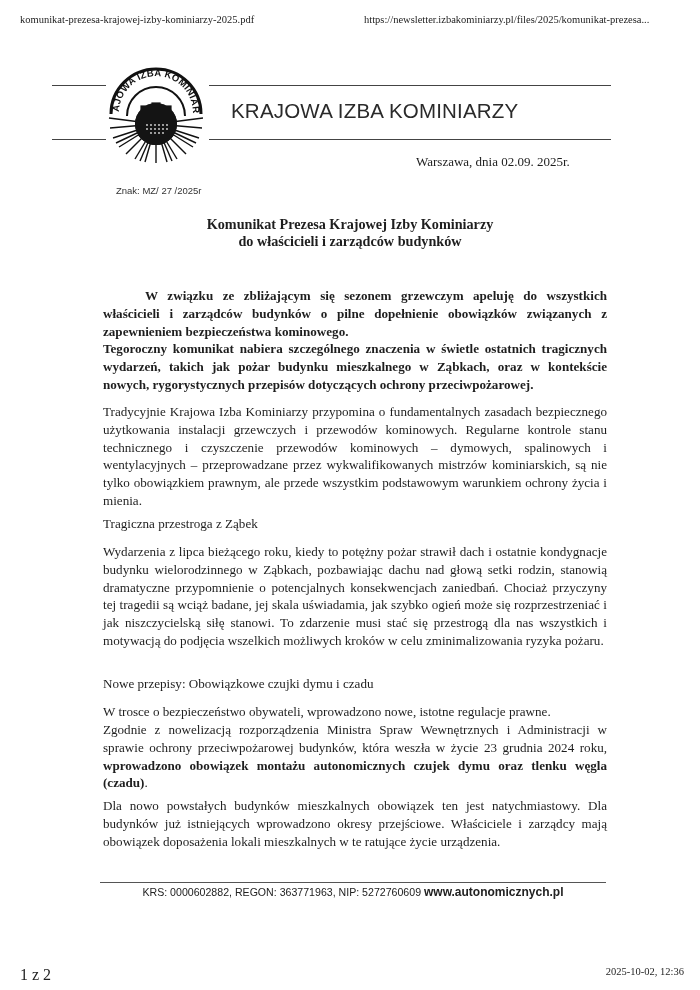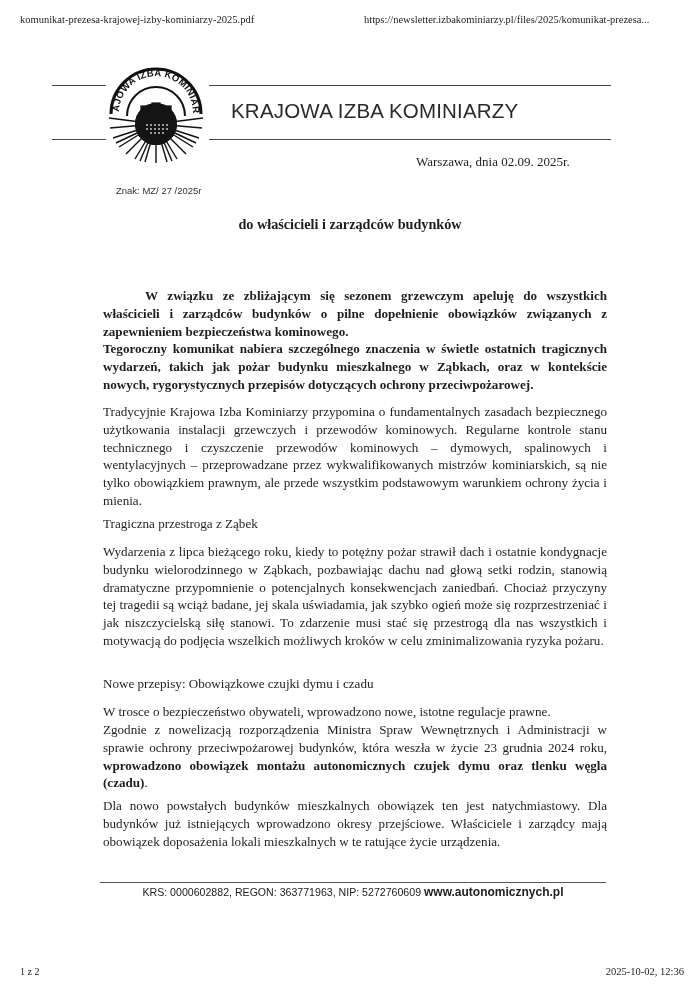--- a/index.html
+++ b/index.html
@@ -22,21 +22,21 @@
     .para {
       position: absolute; left: 103px; width: 504px; font-size: 13.1px; line-height: 17.8px;
       text-align: justify; text-align-last: left;
     }
     .bold { font-weight: bold; }
     .indent { text-indent: 42px; }
     .heading { position: absolute; left: 103px; font-weight: normal; font-size: 13.1px; white-space: nowrap; }
     .footer { position: absolute; left: 95px; width: 516px; text-align: center; font-family: "Liberation Sans", sans-serif; font-size: 10.6px; color: #222; line-height: 21.5px; }
     .footer .org { font-weight: bold; }
     .footer .www { font-weight: bold; font-size: 12px; }
-    .page-num { left: 20px; top: 966px; font-size: 10px; }
+    .page-num { left: 20px; top: 966px; font-size: 16px; }
     .stamp { right: 16px; top: 966px; font-size: 10.5px; }
   </style>
 </head>
 <body>
 
 <div class="abs print-hdr" style="left:20px;text-align:right;">komunikat-prezesa-krajowej-izby-kominiarzy-2025.pdf</div>
 <div class="abs print-hdr" style="left:364px;">https://newsletter.izbakominiarzy.pl/files/2025/komunikat-prezesa...</div>
 
 <div class="rule" style="left:52px; top:85px; width:54px;"></div>
 <div class="rule" style="left:52px; top:139px; width:54px;"></div>
@@ -129,20 +129,21 @@
         <circle cx="60" cy="75" r="0.9"></circle>
     </g>
   </svg>
 </div>
 
 <div class="abs org-title">KRAJOWA IZBA KOMINIARZY</div>
 <div class="abs date">Warszawa, dnia 02.09. 2025r.</div>
 <div class="abs znak">Znak: MZ/ 27 /2025r</div>
 
 <div class="abs title-block">
+  <div>Komunikat Prezesa Krajowej Izby Kominiarzy</div>
   <div>do właścicieli i zarządców budynków</div>
 </div>
 
 <div class="para bold indent" style="top:287px;">W związku ze zbliżającym się sezonem grzewczym apeluję do wszystkich właścicieli i zarządców budynków o pilne dopełnienie obowiązków związanych z zapewnieniem bezpieczeństwa kominowego.</div>
 <div class="para bold" style="top:340px;">Tegoroczny komunikat nabiera szczególnego znaczenia w świetle ostatnich tragicznych wydarzeń, takich jak pożar budynku mieszkalnego w Ząbkach, oraz w kontekście nowych, rygorystycznych przepisów dotyczących ochrony przeciwpożarowej.</div>
 
 <div class="para" style="top:403px;">Tradycyjnie Krajowa Izba Kominiarzy przypomina o fundamentalnych zasadach bezpiecznego użytkowania instalacji grzewczych i przewodów kominowych. Regularne kontrole stanu technicznego i czyszczenie przewodów kominowych – dymowych, spalinowych i wentylacyjnych – przeprowadzane przez wykwalifikowanych mistrzów kominiarskich, są nie tylko obowiązkiem prawnym, ale przede wszystkim podstawowym warunkiem ochrony życia i mienia.</div>
 
 <div class="heading" style="top:516px;">Tragiczna przestroga z Ząbek</div>
 <div class="para" style="top:543px;">Wydarzenia z lipca bieżącego roku, kiedy to potężny pożar strawił dach i ostatnie kondygnacje budynku wielorodzinnego w Ząbkach, pozbawiając dachu nad głową setki rodzin, stanowią dramatyczne przypomnienie o potencjalnych konsekwencjach zaniedbań. Chociaż przyczyny tej tragedii są wciąż badane, jej skala uświadamia, jak szybko ogień może się rozprzestrzeniać i jak niszczycielską siłę stanowi. To zdarzenie musi stać się przestrogą dla nas wszystkich i motywacją do podjęcia wszelkich możliwych kroków w celu zminimalizowania ryzyka pożaru.</div>

